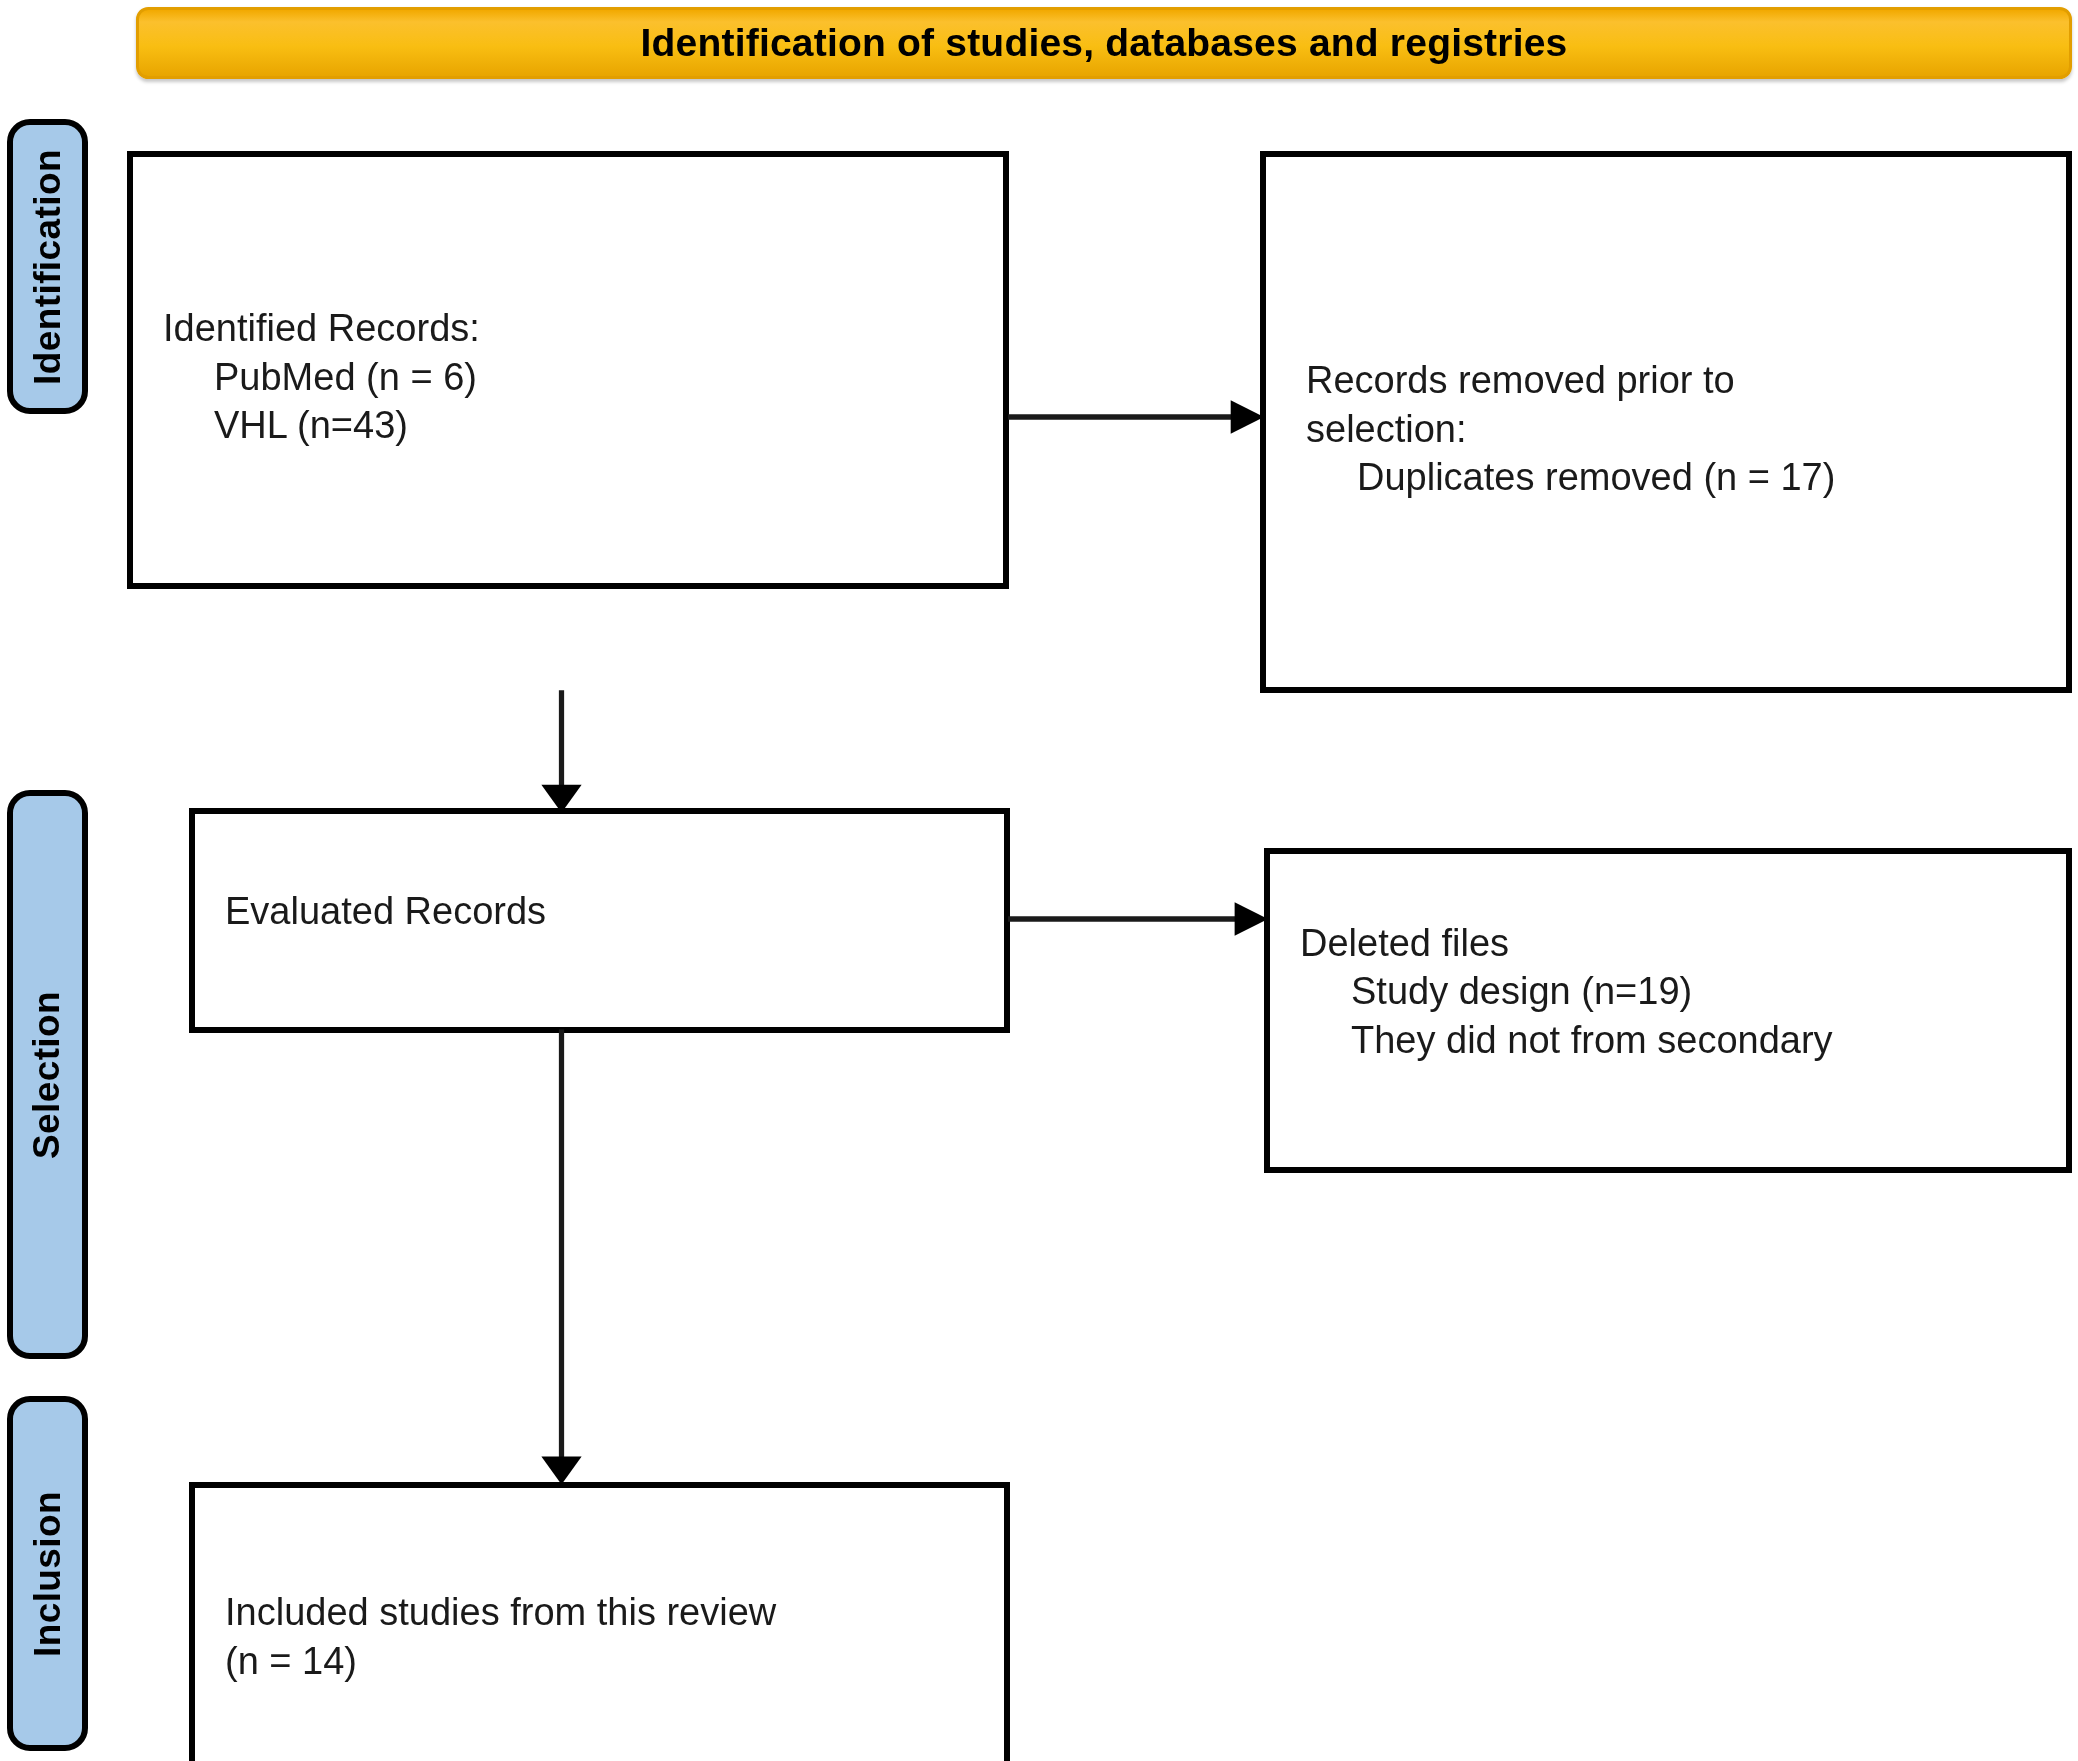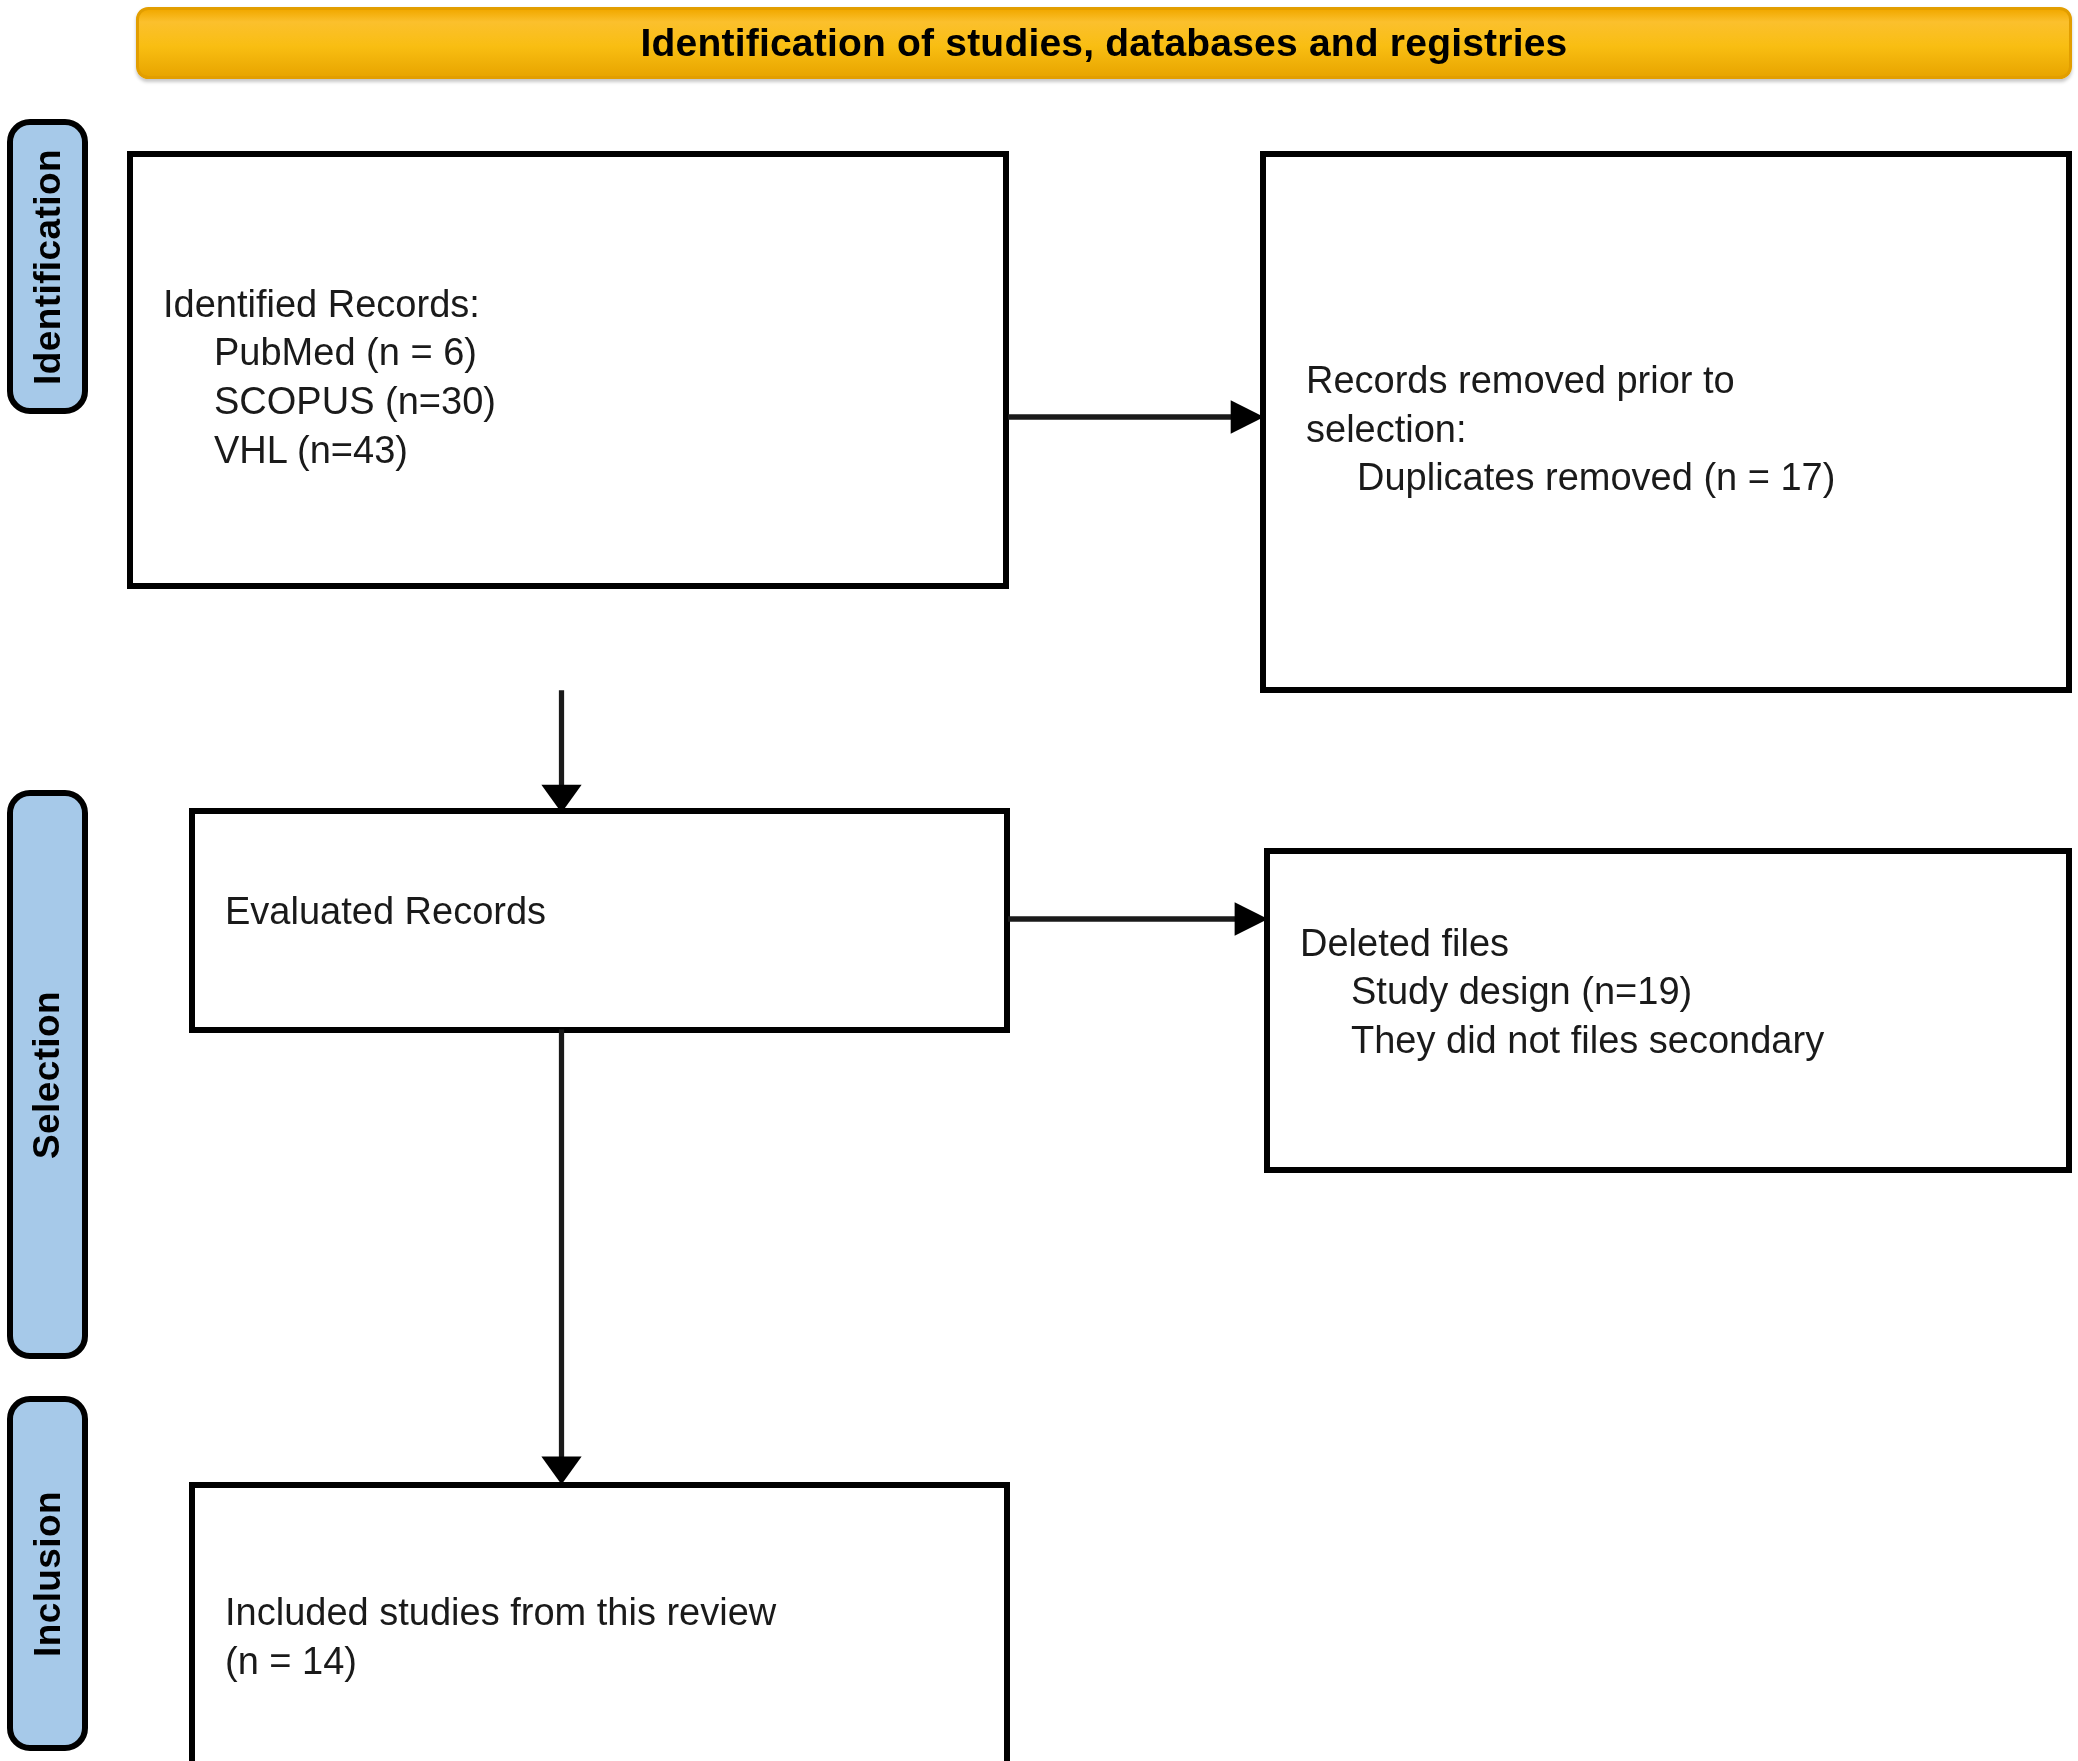--- a/index.html
+++ b/index.html
@@ -118,21 +118,20 @@
     <span class="stage-label">Selection</span>
   </div>
   <div class="stage" id="stage-inclusion">
     <span class="stage-label">Inclusion</span>
   </div>
 
   <div class="fbox" id="box-identified-records">
     <div class="fbox-inner">
       <span class="ln">Identified Records:</span>
       <span class="ln indent">PubMed (n = 6)</span>
-      <span class="ln indent">SCOPUS (n=30)</span>
       <span class="ln indent">VHL (n=43)</span>
     </div>
   </div>
 
   <div class="fbox" id="box-records-removed">
     <div class="fbox-inner">
       <span class="ln">Records removed prior to</span>
       <span class="ln">selection:</span>
       <span class="ln indent">Duplicates removed (n = 17)</span>
     </div>
@@ -141,21 +140,21 @@
   <div class="fbox" id="box-evaluated-records">
     <div class="fbox-inner">
       <span class="ln">Evaluated Records</span>
     </div>
   </div>
 
   <div class="fbox" id="box-deleted-files">
     <div class="fbox-inner">
       <span class="ln">Deleted files</span>
       <span class="ln indent">Study design (n=19)</span>
-      <span class="ln indent">They did not files secondary</span>
+      <span class="ln indent">They did not from secondary</span>
     </div>
   </div>
 
   <div class="fbox" id="box-included-studies">
     <div class="fbox-inner">
       <span class="ln">Included studies from this review</span>
       <span class="ln">(n = 14)</span>
     </div>
   </div>
 

